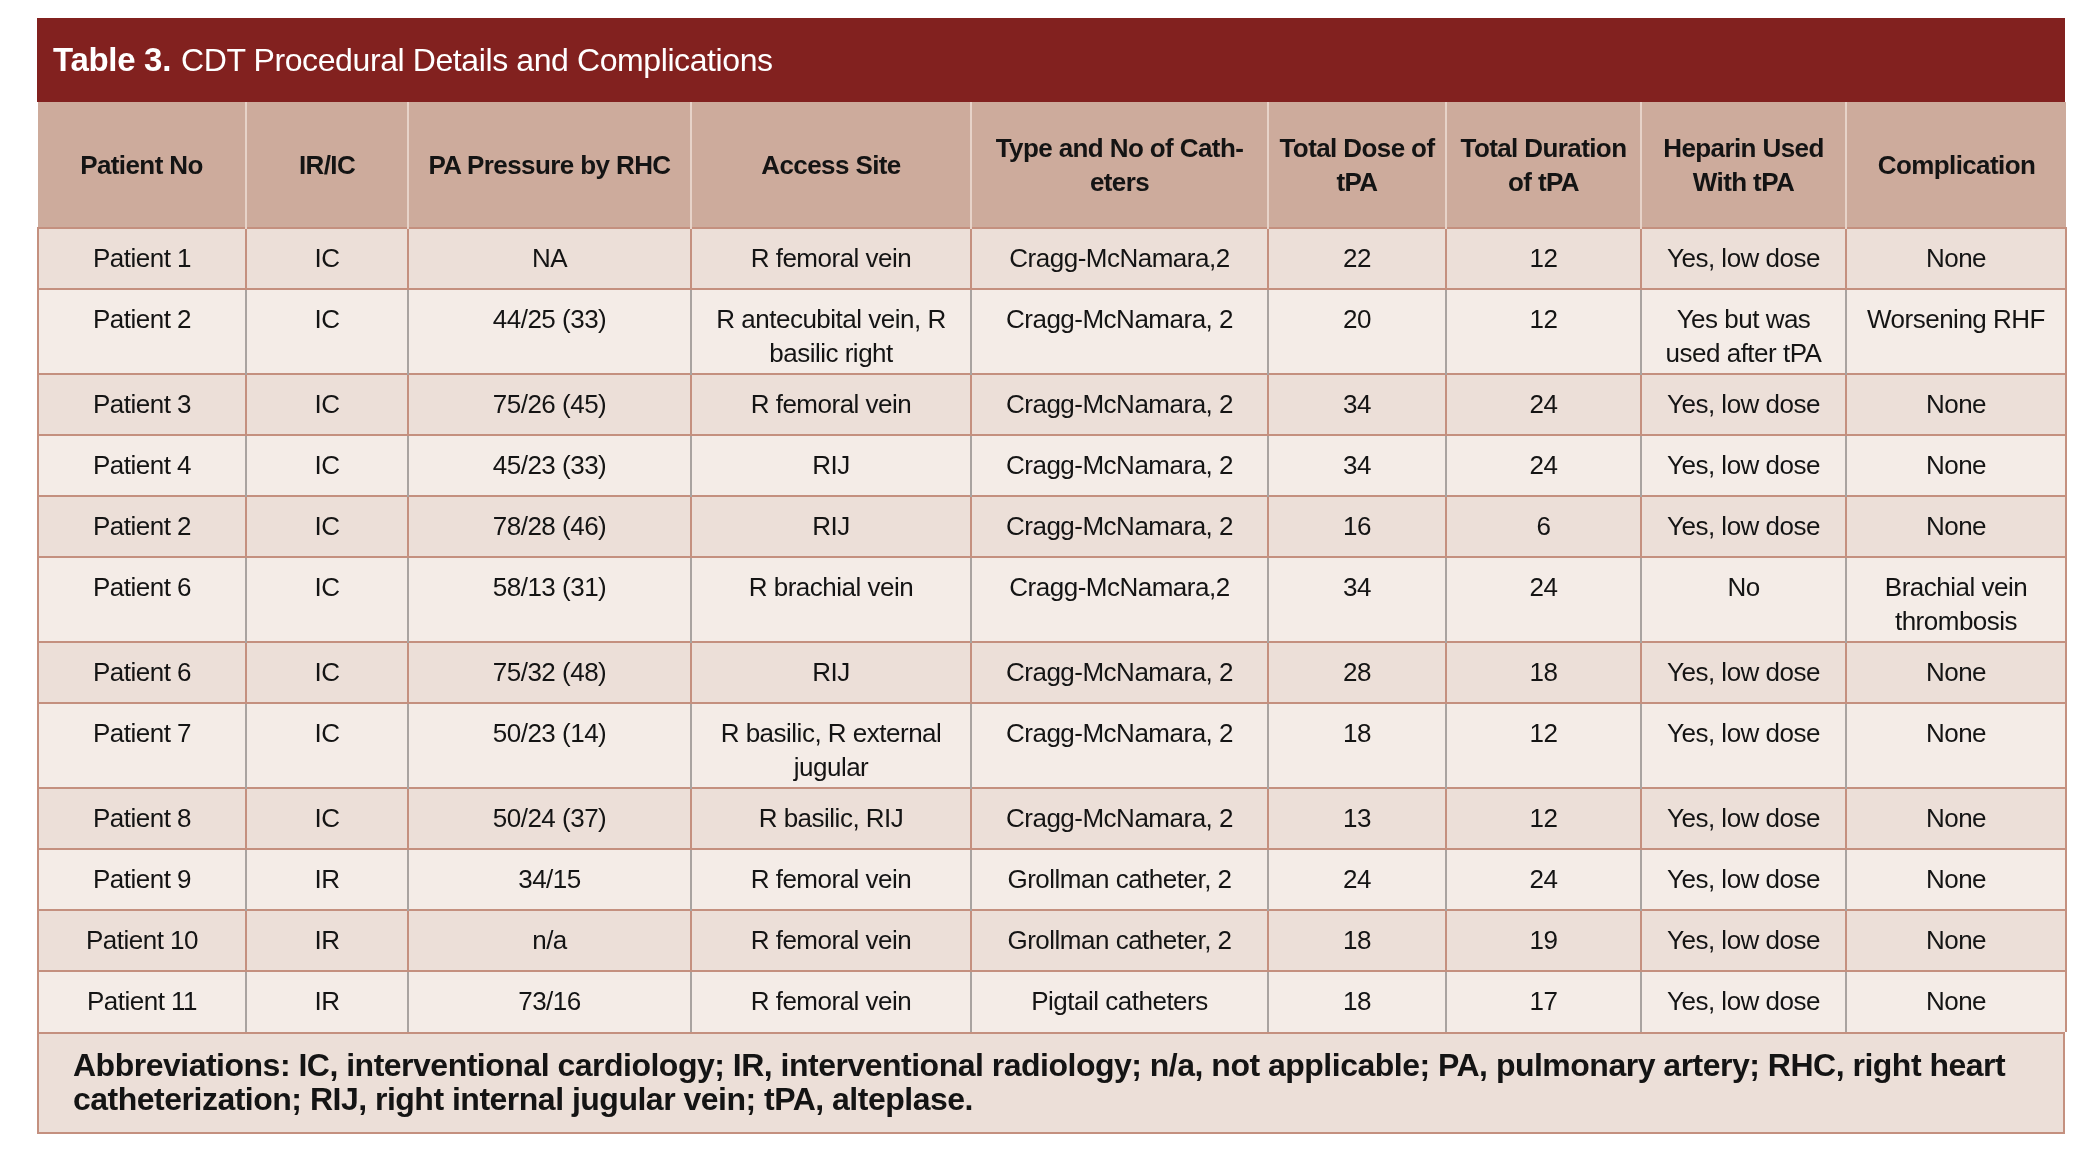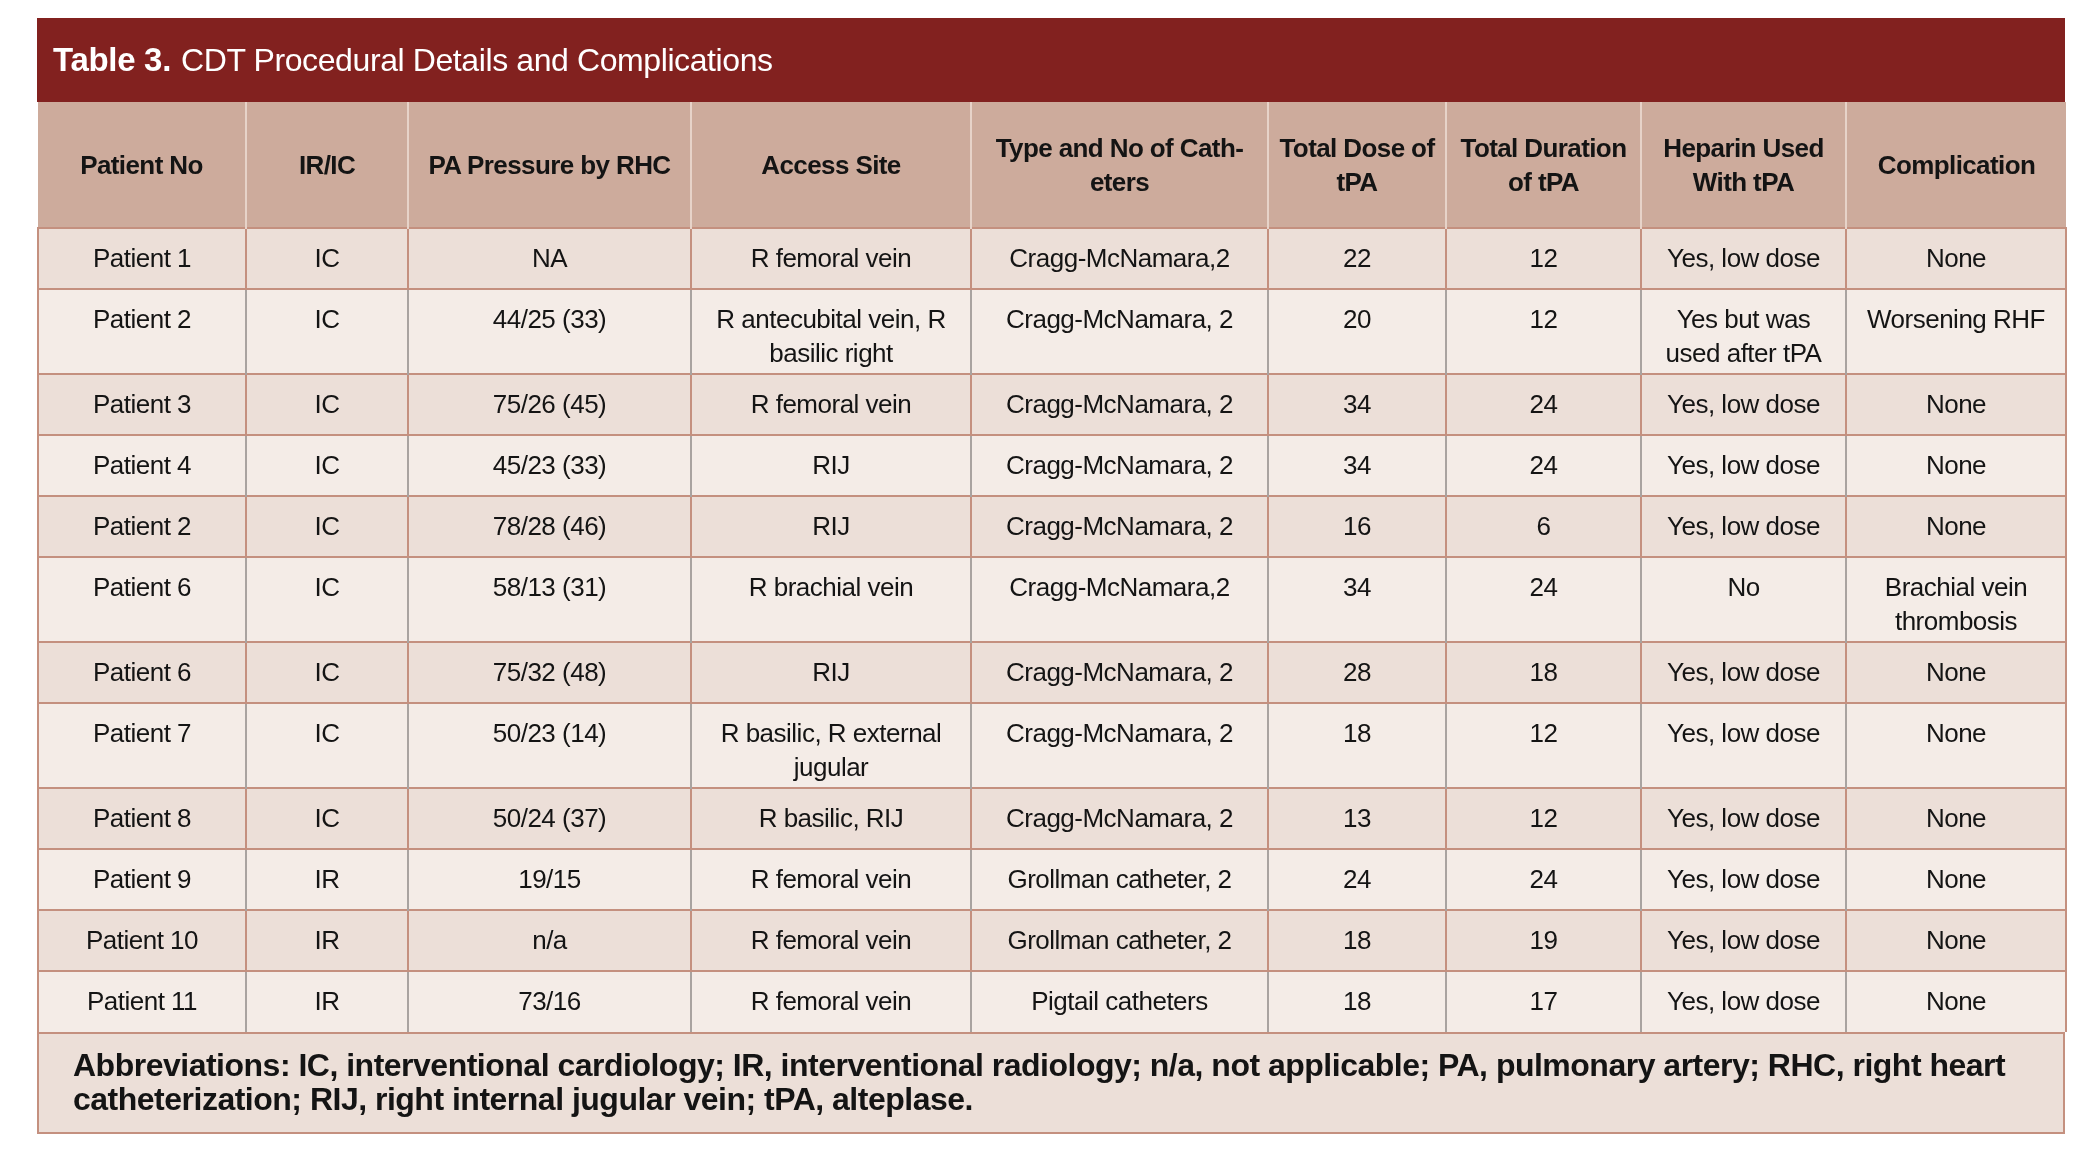--- a/index.html
+++ b/index.html
@@ -158,21 +158,21 @@
           <td>R basilic, RIJ</td>
           <td>Cragg-McNamara, 2</td>
           <td>13</td>
           <td>12</td>
           <td>Yes, low dose</td>
           <td>None</td>
         </tr>
         <tr class="even h1">
           <td>Patient 9</td>
           <td>IR</td>
-          <td>19/15</td>
+          <td>34/15</td>
           <td>R femoral vein</td>
           <td>Grollman catheter, 2</td>
           <td>24</td>
           <td>24</td>
           <td>Yes, low dose</td>
           <td>None</td>
         </tr>
         <tr class="odd h1">
           <td>Patient 10</td>
           <td>IR</td>

